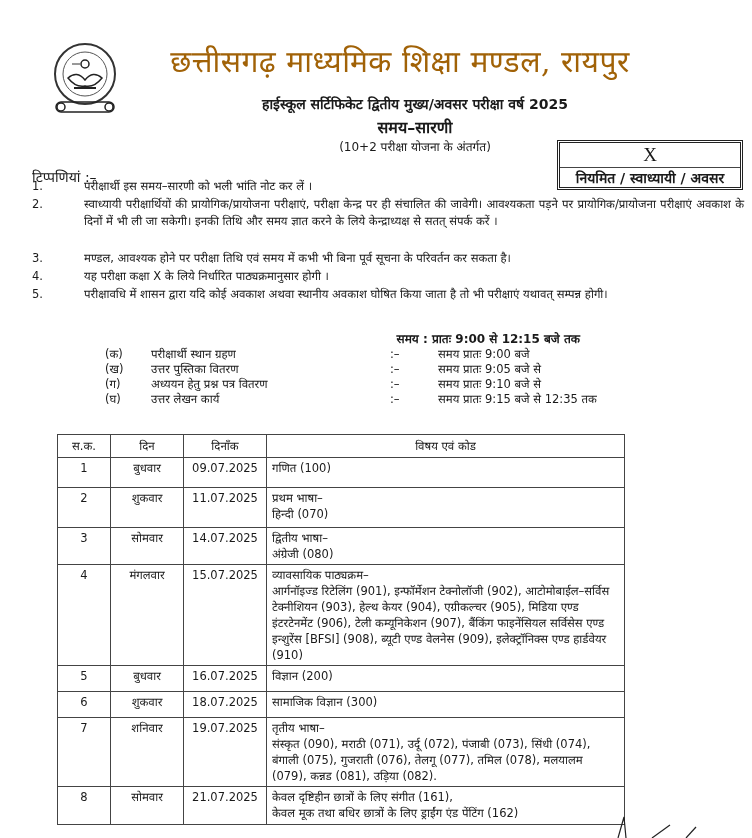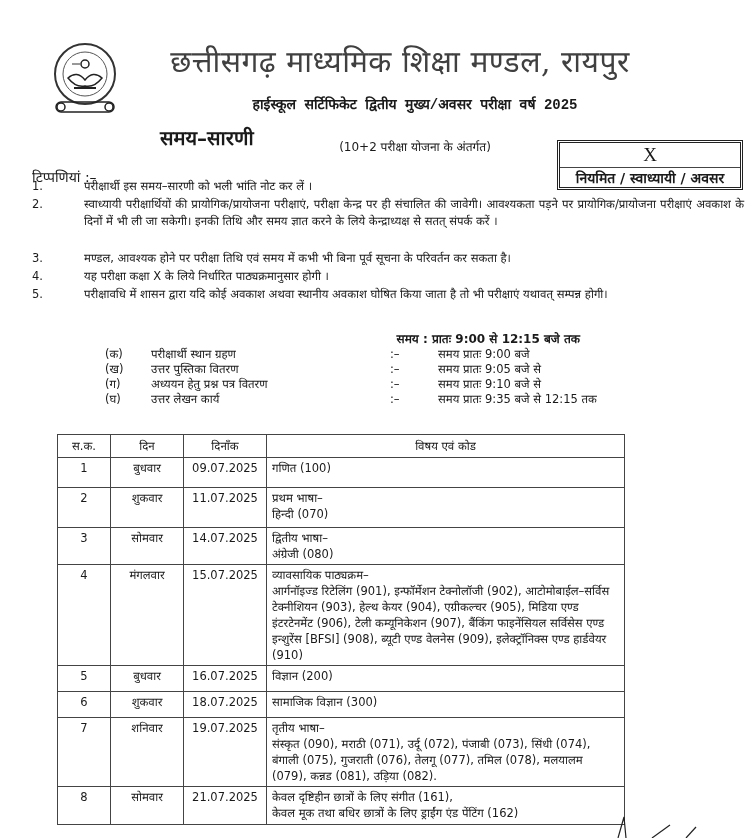--- a/index.html
+++ b/index.html
@@ -6,24 +6,24 @@
   body {
     width: 752px; height: 838px; overflow: hidden; position: relative;
     background: #ffffff; color: #1a1a1a;
     font-family: "DejaVu Sans", "Liberation Sans", sans-serif;
   }
   .abs { position: absolute; }
   .logo { left: 52px; top: 38px; width: 66px; height: 82px; }
   .title {
     left: 130px; top: 40px; width: 540px; text-align: center;
     font-size: 30px; font-family: "DejaVu Serif", "Liberation Serif", serif;
-    letter-spacing: 0.5px; color: #404040;
+    letter-spacing: 0.5px; color: #a16207;
   }
-  .subtitle { left: 160px; top: 94px; width: 510px; text-align: center; font-size: 14px; font-weight: bold; font-family: Liberation Mono, monospace; }
-  .samay-sarani { left: 160px; top: 116px; width: 510px; font-size: 20px; font-weight: bold; margin-top: 8px; }
+  .subtitle { left: 160px; top: 94px; width: 510px; text-align: center; font-size: 14px; font-weight: bold; }
+  .samay-sarani { left: 160px; top: 116px; width: 510px; text-align: center; font-size: 16px; font-weight: bold; }
   .scheme { left: 160px; top: 138px; width: 510px; text-align: center; font-size: 12px; }
   .class-box {
     left: 557px; top: 140px; width: 186px; height: 50px;
     border: 3px double #222; box-sizing: border-box;
   }
   .class-box .big {
     height: 24px; text-align: center; font-size: 19px; line-height: 24px;
     font-family: "Liberation Serif", serif; border-bottom: 1px solid #444;
   }
   .class-box .small { text-align: center; font-size: 14px; line-height: 20px; font-weight: bold; }
@@ -117,21 +117,21 @@
 <div class="abs timing-row" style="top:377px">
   <span class="k">(ग)</span>
   <span class="lbl">अध्ययन हेतु प्रश्न पत्र वितरण</span>
   <span class="sep">:–</span>
   <span class="val">समय प्रातः 9:10 बजे से</span>
 </div>
 <div class="abs timing-row" style="top:392px">
   <span class="k">(घ)</span>
   <span class="lbl">उत्तर लेखन कार्य</span>
   <span class="sep">:–</span>
-  <span class="val">समय प्रातः 9:35 बजे से 12:15 तक</span>
+  <span class="val">समय प्रातः 9:15 बजे से 12:35 तक</span>
 </div>
 
 <table class="sched">
   <thead>
     <tr>
       <th class="col-sn">स.क.</th>
       <th class="col-day">दिन</th>
       <th class="col-date">दिनाँक</th>
       <th>विषय एवं कोड</th>
     </tr>

